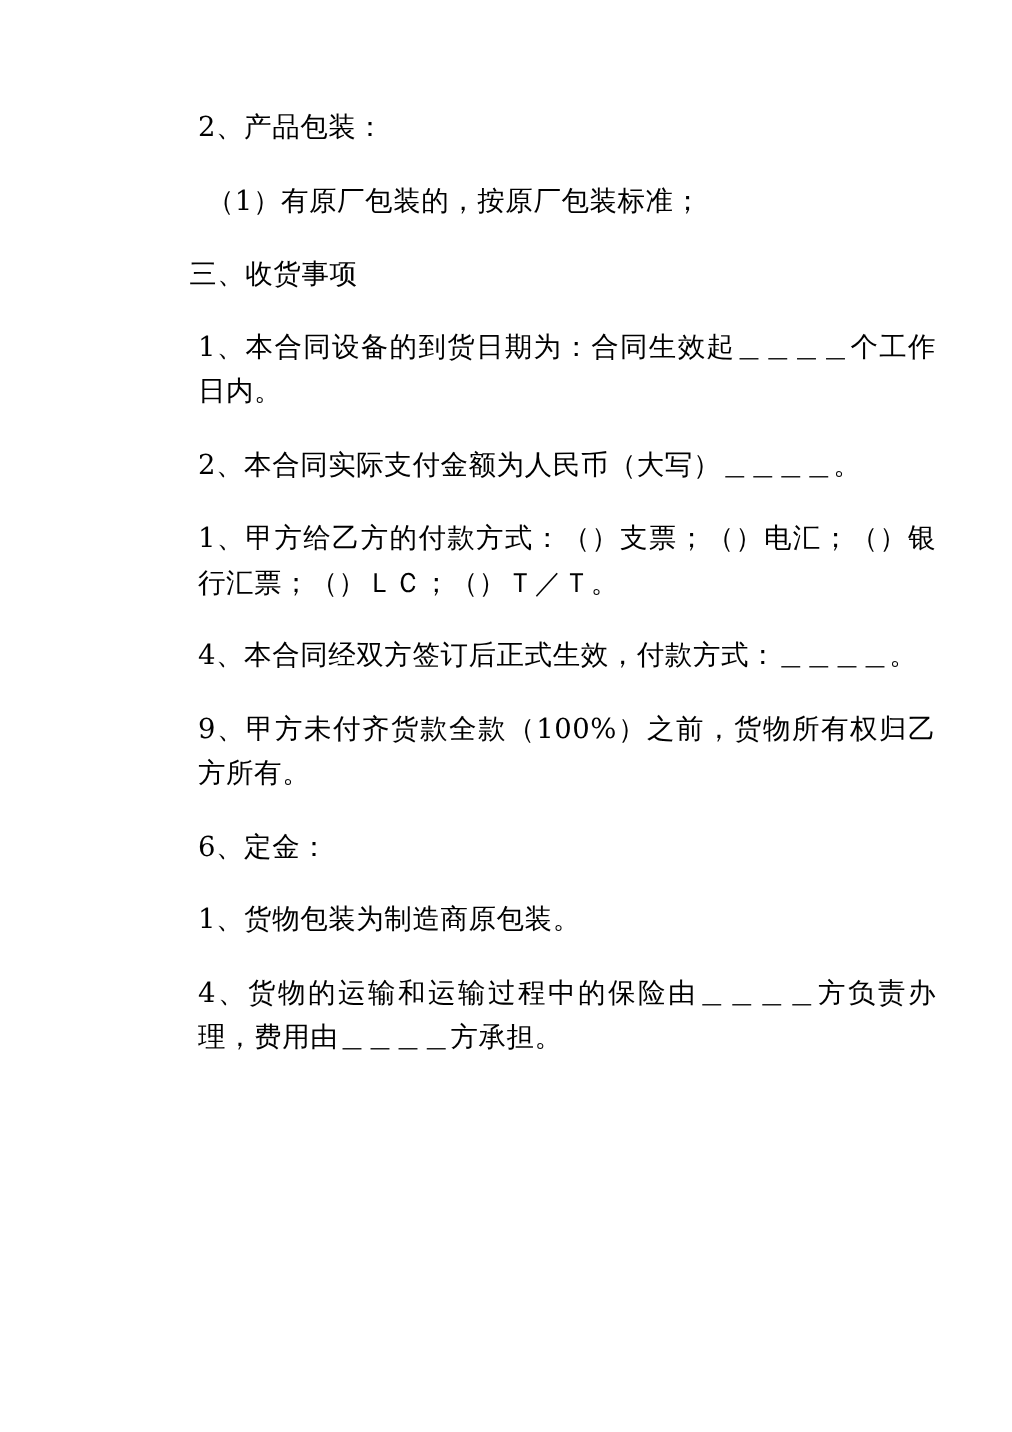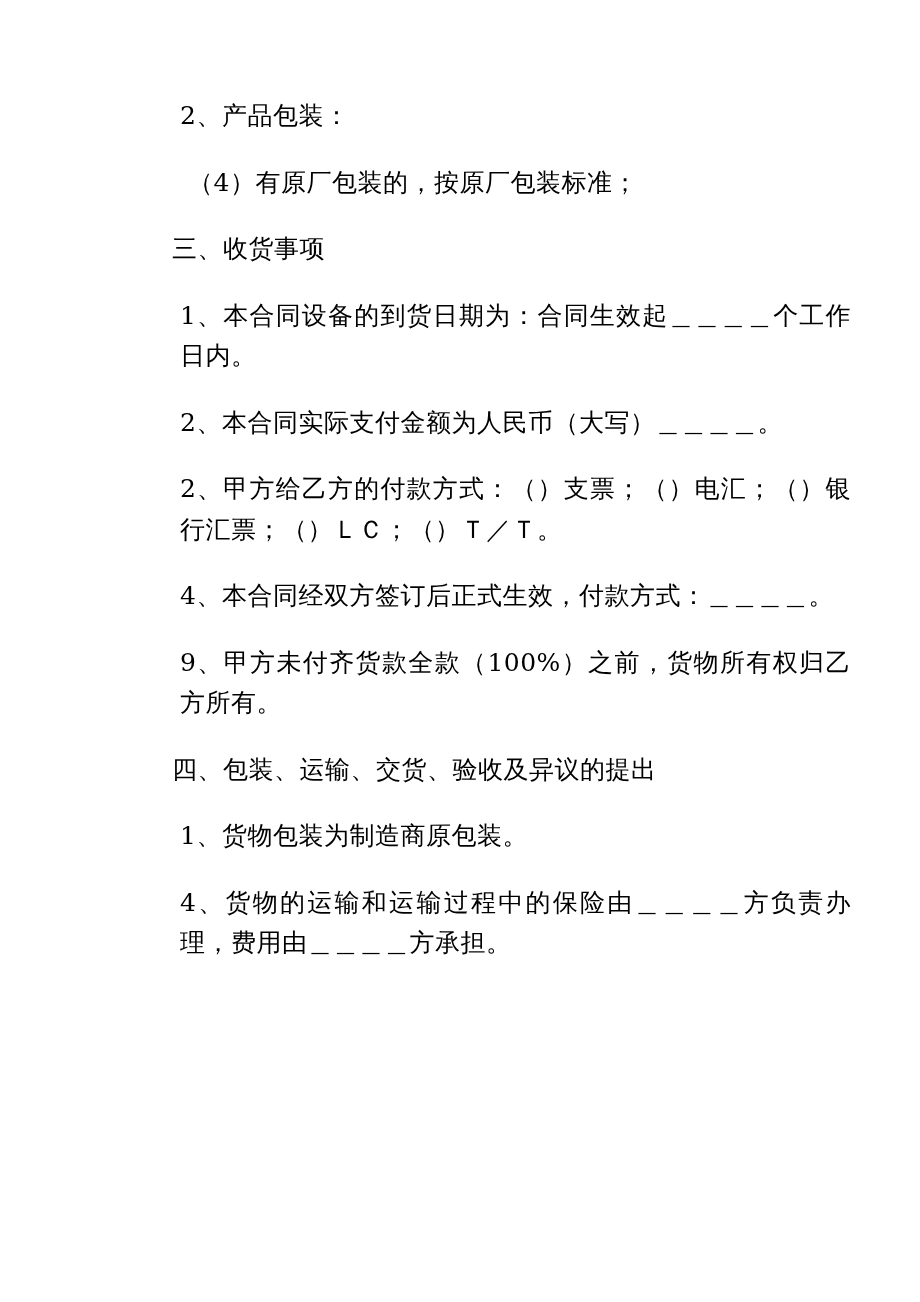--- a/index.html
+++ b/index.html
@@ -43,25 +43,25 @@
     padding-left: 22px;
   }
 </style>
 </head>
 <body>
 
 <div class="page">
   <div class="doc-body">
 
     <p class="para indent1">2、产品包装：</p>
-    <p class="para indent2">（4）有原厂包装的，按原厂包装标准；</p>
+    <p class="para indent2">（1）有原厂包装的，按原厂包装标准；</p>
     <p class="para heading">三、收货事项</p>
     <p class="para indent1">1、本合同设备的到货日期为：合同生效起＿＿＿＿个工作日内。</p>
     <p class="para indent1">2、本合同实际支付金额为人民币（大写）＿＿＿＿。</p>
-    <p class="para indent1">2、甲方给乙方的付款方式：（）支票；（）电汇；（）银行汇票；（）ＬＣ；（）Ｔ／Ｔ。</p>
+    <p class="para indent1">1、甲方给乙方的付款方式：（）支票；（）电汇；（）银行汇票；（）ＬＣ；（）Ｔ／Ｔ。</p>
     <p class="para indent1">4、本合同经双方签订后正式生效，付款方式：＿＿＿＿。</p>
     <p class="para indent1">9、甲方未付齐货款全款（100%）之前，货物所有权归乙方所有。</p>
-    <p class="para heading">四、包装、运输、交货、验收及异议的提出</p>
+    <p class="para indent1">6、定金：</p>
     <p class="para indent1">1、货物包装为制造商原包装。</p>
     <p class="para indent1">4、货物的运输和运输过程中的保险由＿＿＿＿方负责办理，费用由＿＿＿＿方承担。</p>
 
   </div>
 </div>
 
 </body></html>

